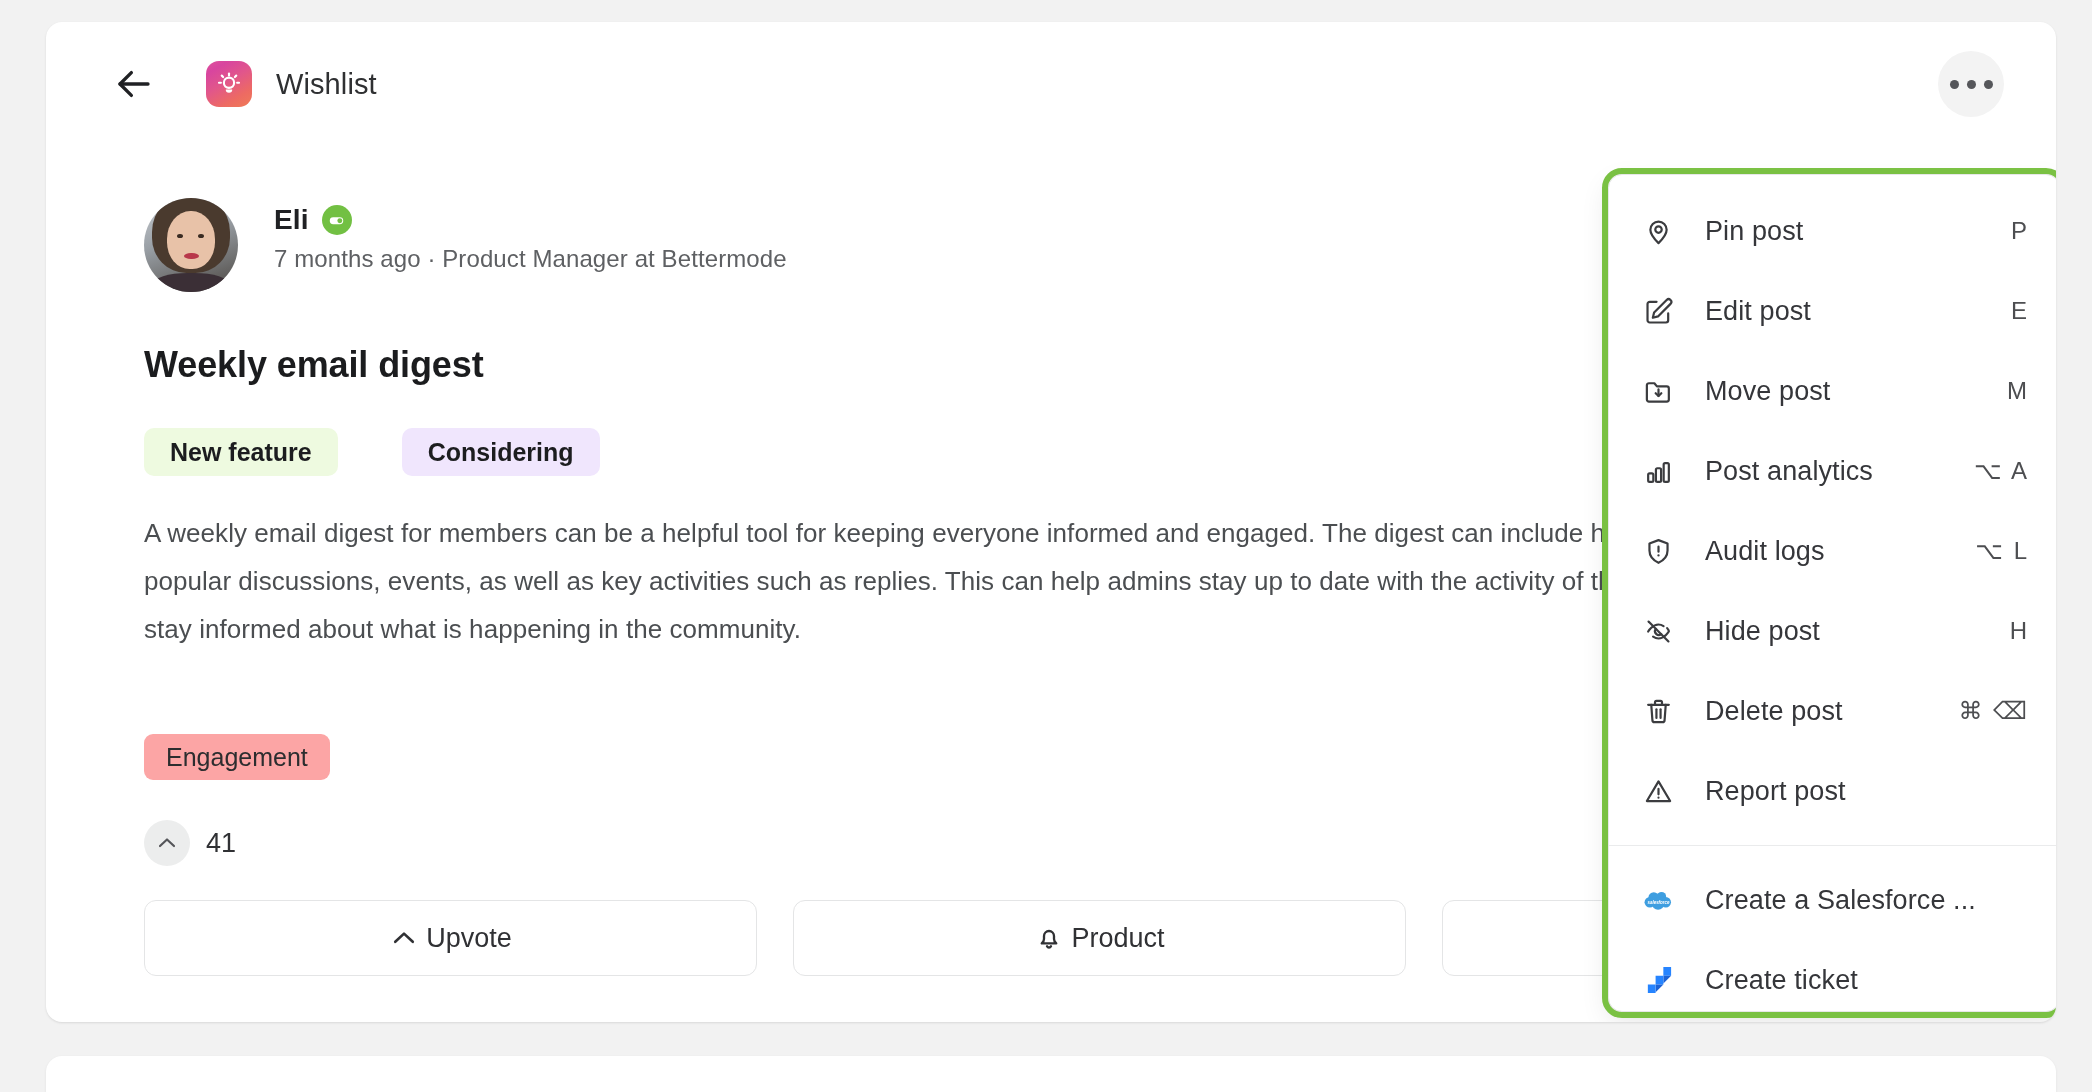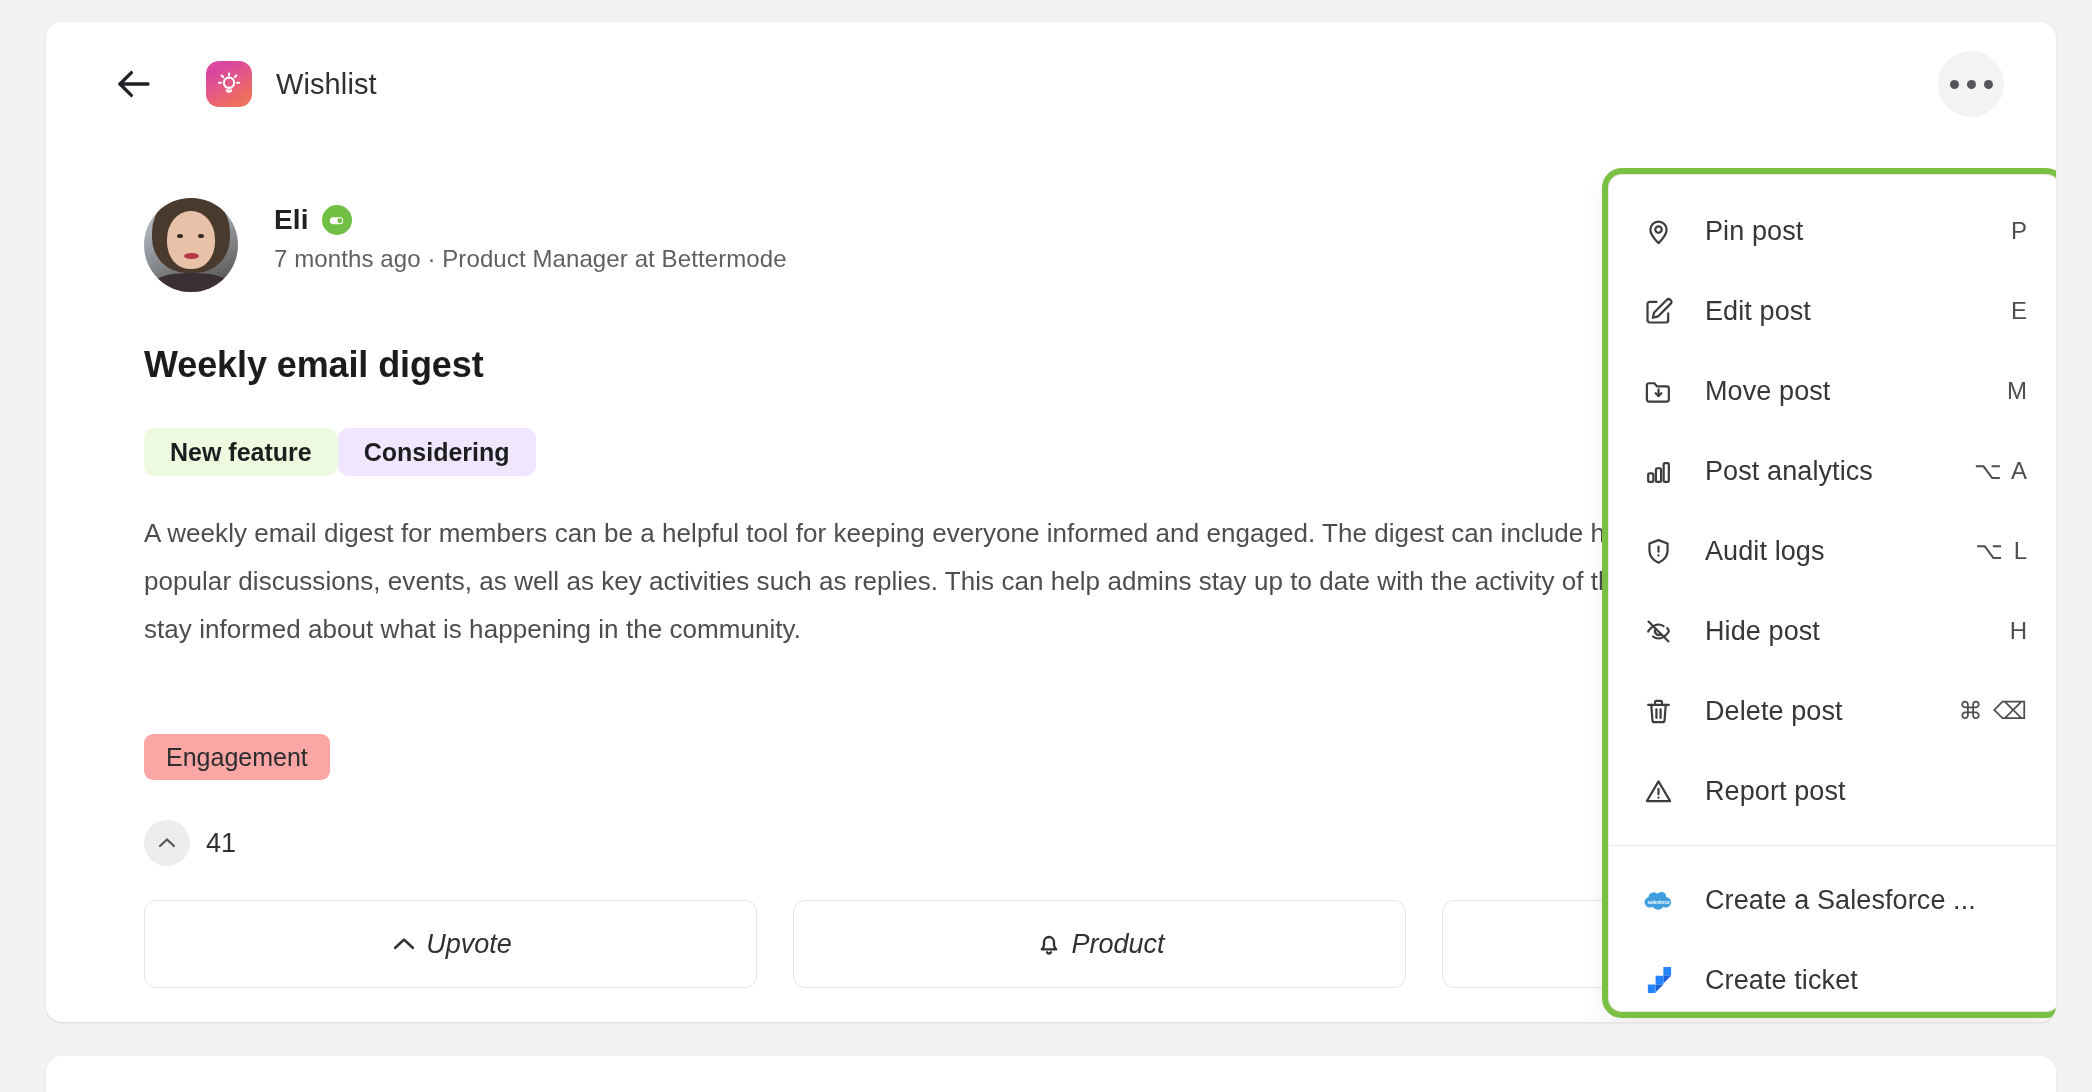--- a/index.html
+++ b/index.html
@@ -167,34 +167,34 @@
     font-size: 36px;
     font-weight: 700;
     color: #1b1c1e;
     letter-spacing: -.1px;
   }
 
   
   .tag-row {
     position: absolute;
     left: 98px; top: 406px;
-    display: flex;  justify-content: center;
+    display: flex; gap: 24px; justify-content: center;
   }
   .tag {
     height: 48px;
     padding: 0 26px;
     border-radius: 10px;
     display: flex; align-items: center;
     font-size: 25px;
     font-weight: 700;
     color: #1c1d1f;
     white-space: nowrap;
   }
   .tag.green  { background: #eefae0; }
-  .tag.purple { background: #f0e6fd; }
+  .tag.purple { background: #f0e6fd; margin-left: 40px; }
 
   
   .post-body {
     position: absolute;
     left: 98px; top: 487px;
     width: 1880px;
     font-size: 26px;
     line-height: 48px;
     color: #4b4e51;
     letter-spacing: .05px;
@@ -228,28 +228,27 @@
   .vote-circle svg { width: 24px; height: 24px; display: block; }
   .vote-count { font-size: 27px; color: #303134; }
 
   
   .actions {
     position: absolute;
     left: 98px; top: 878px;
     display: flex; gap: 36px;
   }
   .action-btn {
-    width: 613px; height: 88px;
+    width: 613px; height: 76px;
     border: 1.5px solid #e4e5e6;
     border-radius: 12px;
     background: #fff;
     display: flex; align-items: center; justify-content: center;
     gap: 7px;
     cursor: pointer;
-    font-style: italic;
   }
   .action-btn svg { width: 30px; height: 30px; display: block; }
   .action-btn span { font-size: 27px; color: #303134; }
 
   
   .menu-highlight {
     position: absolute;
     left: 1556px; top: 146px;
     width: 464px;
     height: 850px;

